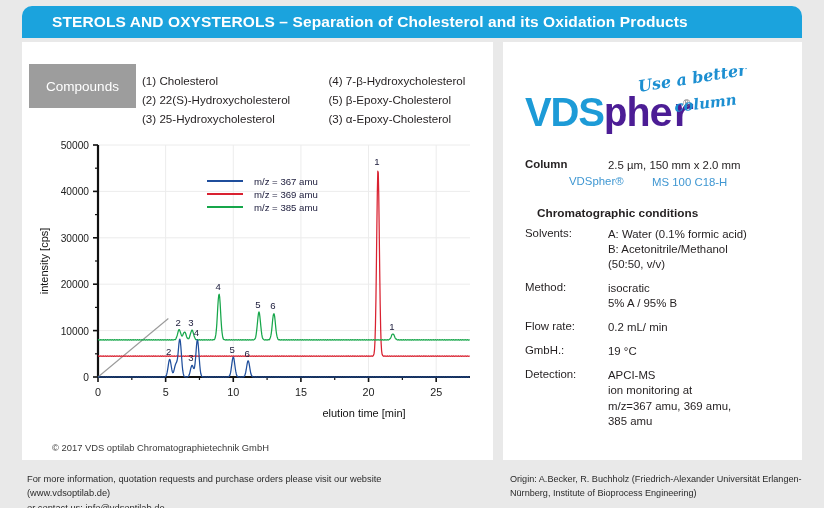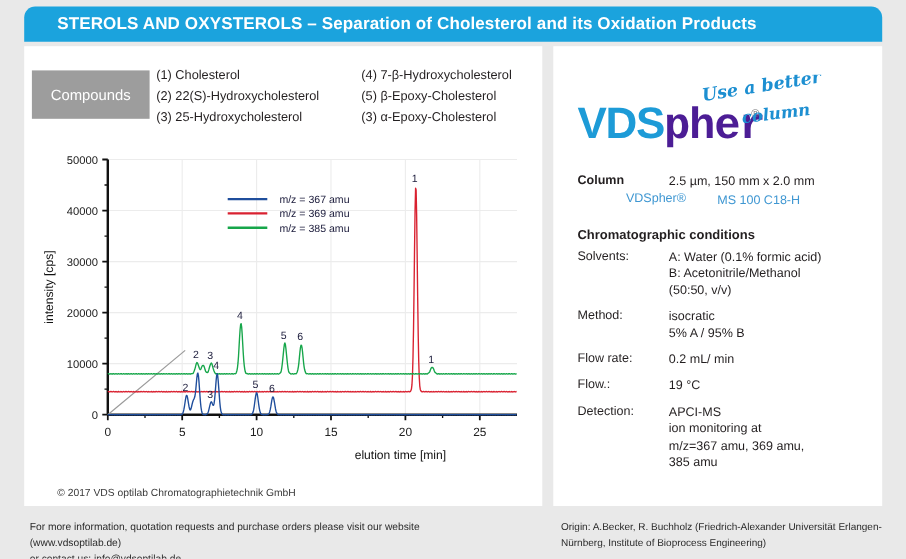--- a/index.html
+++ b/index.html
@@ -34,21 +34,21 @@
     background:#ffffff;
   }
 
   
   .compounds-badge{
     position:absolute;left:7px;top:22px;width:107px;height:44px;
     background:#9d9d9d;color:#ffffff;
     font-size:13.5px;display:flex;align-items:center;justify-content:center;
   }
   .compounds-cols{
-    position:absolute;left:120px;top:20px;width:345px;
+    position:absolute;left:120px;top:32px;width:345px;
     display:flex;gap:16px;
   }
   .comp-col{display:flex;flex-direction:column;gap:4.5px;}
   .comp-col.c1{width:172px;}
   .comp-col.c2{width:160px;}
   .comp-item{font-size:11.6px;color:#231f20;white-space:nowrap;line-height:1.25;}
 
   
   .chart-wrap{position:absolute;left:10px;top:95px;width:455px;height:290px;}
   .chart-svg{display:block;}
@@ -72,21 +72,21 @@
   }
 
   .info-table{position:absolute;left:22px;top:116px;width:262px;}
   .row{display:flex;margin-bottom:2px;}
   .row .k{width:83px;font-size:11.4px;color:#231f20;flex:0 0 83px;}
   .row .k.bold{font-weight:bold;}
   .row .k.blue{color:#3f97d2;margin-left:44px;}
   .row .v{font-size:11.4px;color:#231f20;line-height:1.32;}
   .row .v.blue{color:#3f97d2;}
   .section-title{
-    font-size:11.8px;font-weight:bold;color:#231f20;margin:16px 0 7px 0;
+    font-size:11.8px;font-weight:bold;color:#231f20;margin:16px 0 7px 12px;
   }
 
   
   .footer{
     position:absolute;left:0;top:468px;width:792px;height:40px;
   }
   .foot-left{
     position:absolute;left:27px;top:4px;width:430px;
     font-size:9.3px;color:#2b2b2b;line-height:1.55;
   }
@@ -236,21 +236,21 @@
           <div class="row" style="margin-bottom: 9px;">
             <div class="k">Method:</div>
             <div class="v" style="white-space: pre-line;">isocratic
 5% A / 95% B</div>
           </div>
           <div class="row" style="margin-bottom: 9px;">
             <div class="k">Flow rate:</div>
             <div class="v" style="white-space: pre-line;">0.2 mL/ min</div>
           </div>
           <div class="row" style="margin-bottom: 9px;">
-            <div class="k">Flow.:</div>
+            <div class="k">GmbH.:</div>
             <div class="v" style="white-space: pre-line;">19 °C</div>
           </div>
           <div class="row" style="margin-bottom: 9px;">
             <div class="k">Detection:</div>
             <div class="v" style="white-space: pre-line;">APCI-MS
 ion monitoring at
 m/z=367 amu, 369 amu,
 385 amu</div>
           </div>
         </div>

